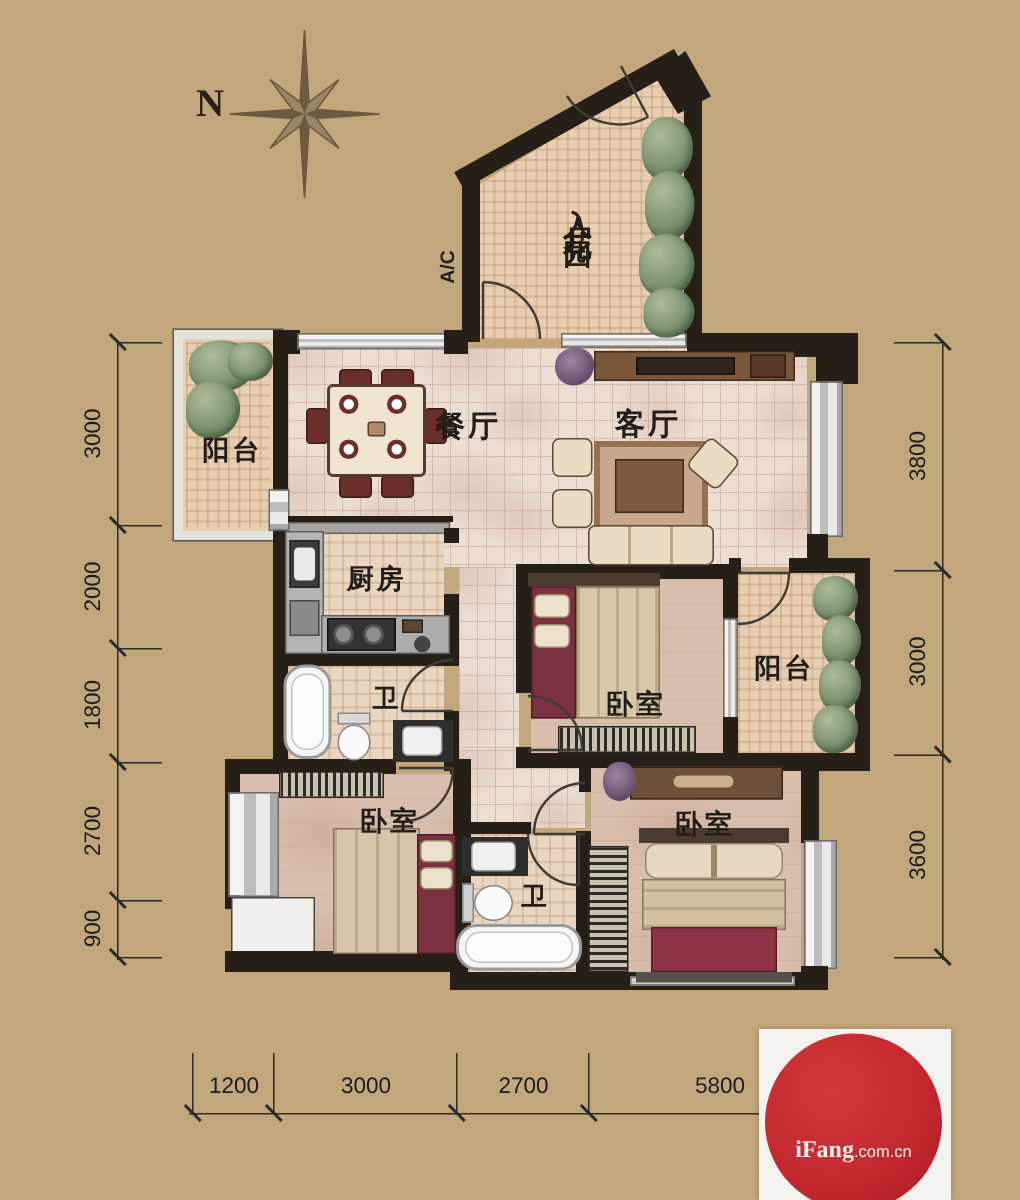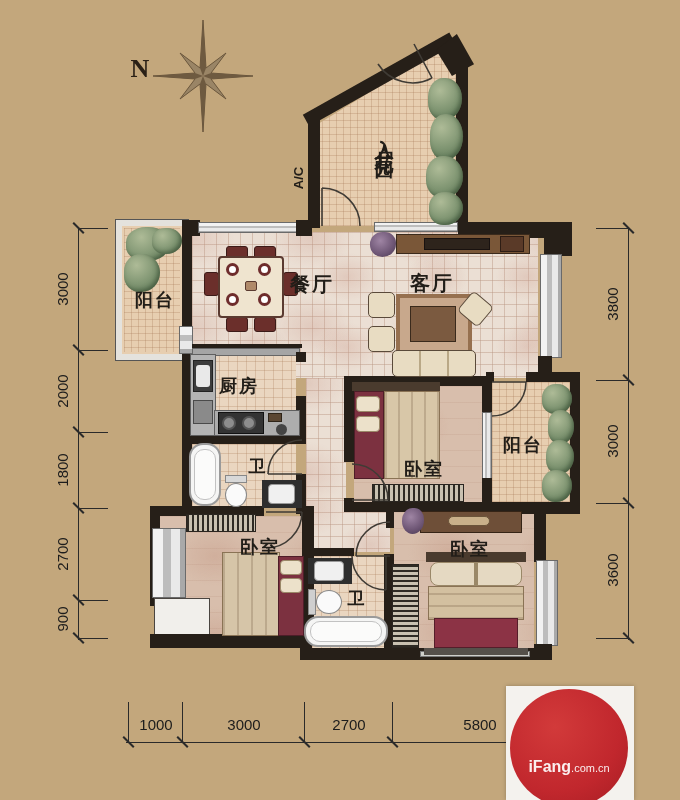--- a/index.html
+++ b/index.html
@@ -242,21 +242,21 @@
       <path d="M390 556 L356 556 M356 556 A34 34 0 0 1 390 522"></path>
     </g>
   </svg>
 
   <div class="room-label" style="left:141px;top:69px;font-size:26px;font-family:'Liberation Serif','DejaVu Serif',serif;color:#2a2016;">N</div>
   <div class="room-label vtext" style="left:384px;top:124px;font-size:19px;">入户花园</div>
   <div class="room-label" style="left:298px;top:178px;font-size:13px;transform:translate(-50%,-50%) rotate(-90deg);letter-spacing:0;">A/C</div>
   <div class="room-label" style="left:312px;top:284px;">餐厅</div>
   <div class="room-label" style="left:432px;top:283px;">客厅</div>
   <div class="room-label" style="left:155px;top:300px;font-size:18px;">阳台</div>
-  <div class="room-label" style="left:239px;top:386px;font-size:18px;">厨房</div>
+  <div class="room-label" style="left:251px;top:386px;font-size:18px;">厨房</div>
   <div class="room-label small-label" style="left:258px;top:466px;">卫</div>
   <div class="room-label" style="left:424px;top:469px;font-size:18px;">卧室</div>
   <div class="room-label" style="left:523px;top:445px;font-size:18px;">阳台</div>
   <div class="room-label" style="left:260px;top:547px;font-size:18px;">卧室</div>
   <div class="room-label" style="left:470px;top:549px;font-size:18px;">卧室</div>
   <div class="room-label small-label" style="left:357px;top:598px;">卫</div>
 
   <div class="dline" style="left:78px;top:228px;width:1px;height:412px;"></div>
   <div class="dline" style="left:80px;top:228px;width:28px;height:1px;"></div>
   <div class="dline" style="left:80px;top:350px;width:28px;height:1px;"></div>
@@ -293,25 +293,25 @@
   <div class="dline" style="left:128px;top:702px;width:1px;height:40px;"></div>
   <div class="dline" style="left:182px;top:702px;width:1px;height:40px;"></div>
   <div class="dline" style="left:304px;top:702px;width:1px;height:40px;"></div>
   <div class="dline" style="left:392px;top:702px;width:1px;height:40px;"></div>
   <div class="dline" style="left:540px;top:702px;width:1px;height:40px;"></div>
   <div class="tick" style="left:121px;top:741px;"></div>
   <div class="tick" style="left:175px;top:741px;"></div>
   <div class="tick" style="left:297px;top:741px;"></div>
   <div class="tick" style="left:385px;top:741px;"></div>
   <div class="tick" style="left:533px;top:741px;"></div>
-  <div class="dim" style="left:156px;top:724px;">1000</div>
+  <div class="dim" style="left:156px;top:724px;">1200</div>
   <div class="dim" style="left:244px;top:724px;">3000</div>
   <div class="dim" style="left:349px;top:724px;">2700</div>
   <div class="dim" style="left:480px;top:724px;">5800</div>
 
   <div class="logo-sq" style="left:506px;top:686px;width:128px;height:114px;overflow:hidden;">
     <div class="logo-circle" style="left:4px;top:3px;width:118px;height:118px;background:radial-gradient(circle at 38% 32%,#d23a3a,#c1272d 60%,#a81e24 95%);"></div>
     <div class="logo-site" style="left:4px;top:72px;width:118px;">
-      <span style="position:static;font-weight:700;font-size:16px;">iFang</span><span style="position:static;font-size:11px;">.com.cn</span>
+      <span style="position:static;font-weight:700;font-size:16px;font-family:Liberation Serif, serif;">iFang</span><span style="position:static;font-size:11px;">.com.cn</span>
     </div>
   </div>
 
 </div>
 
 </body></html>

